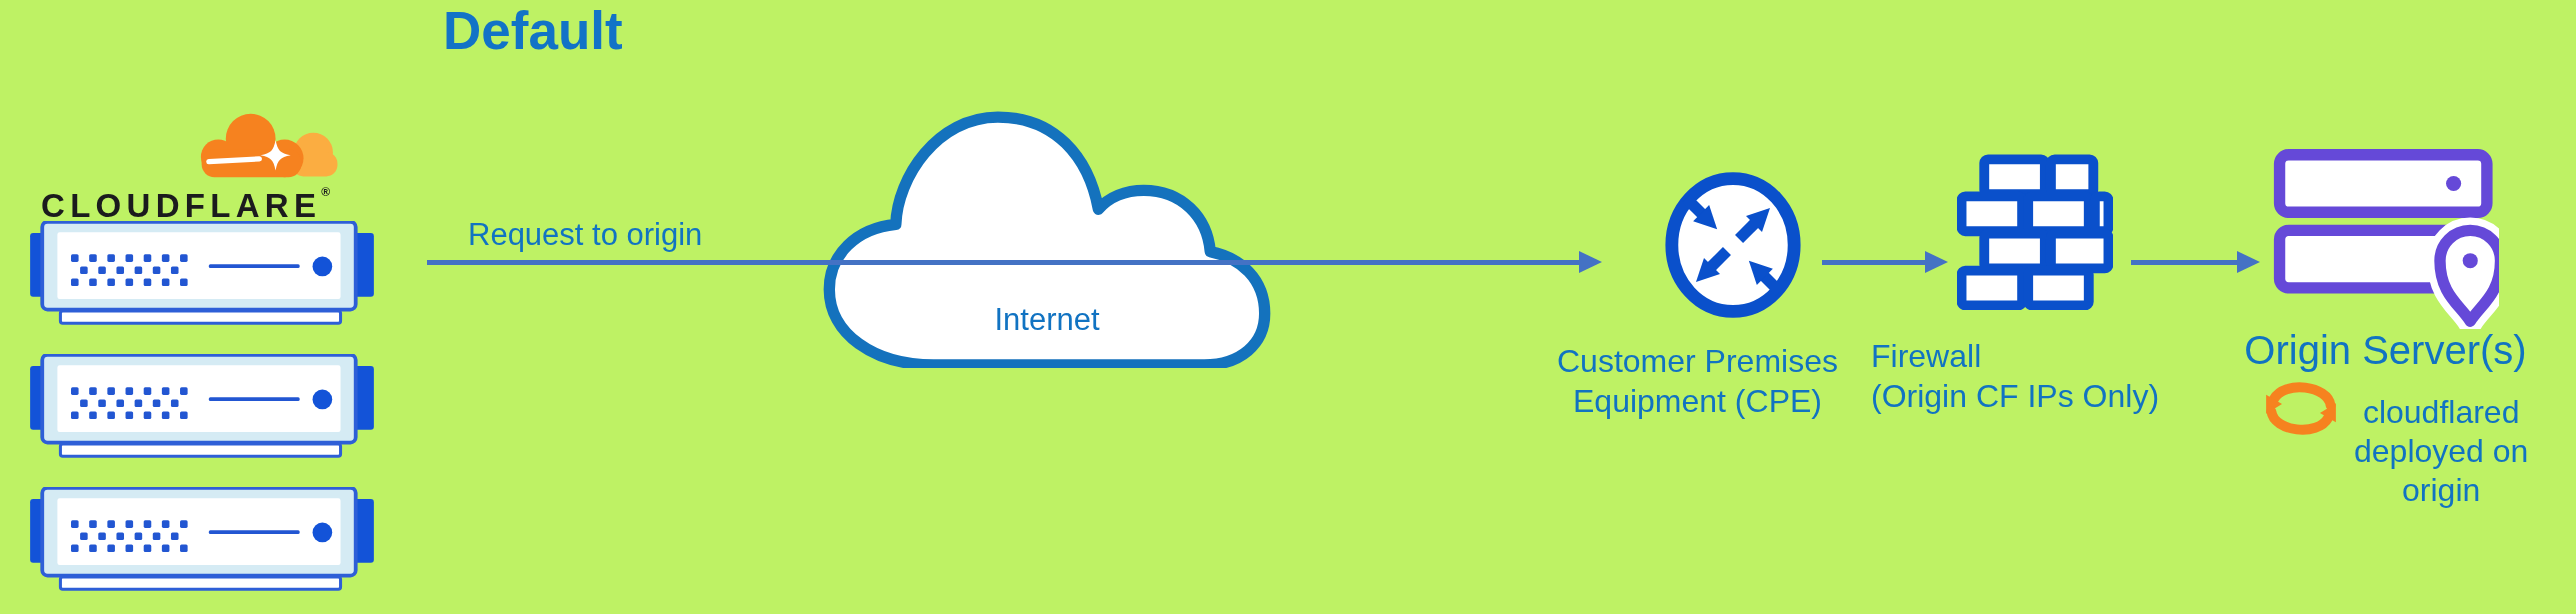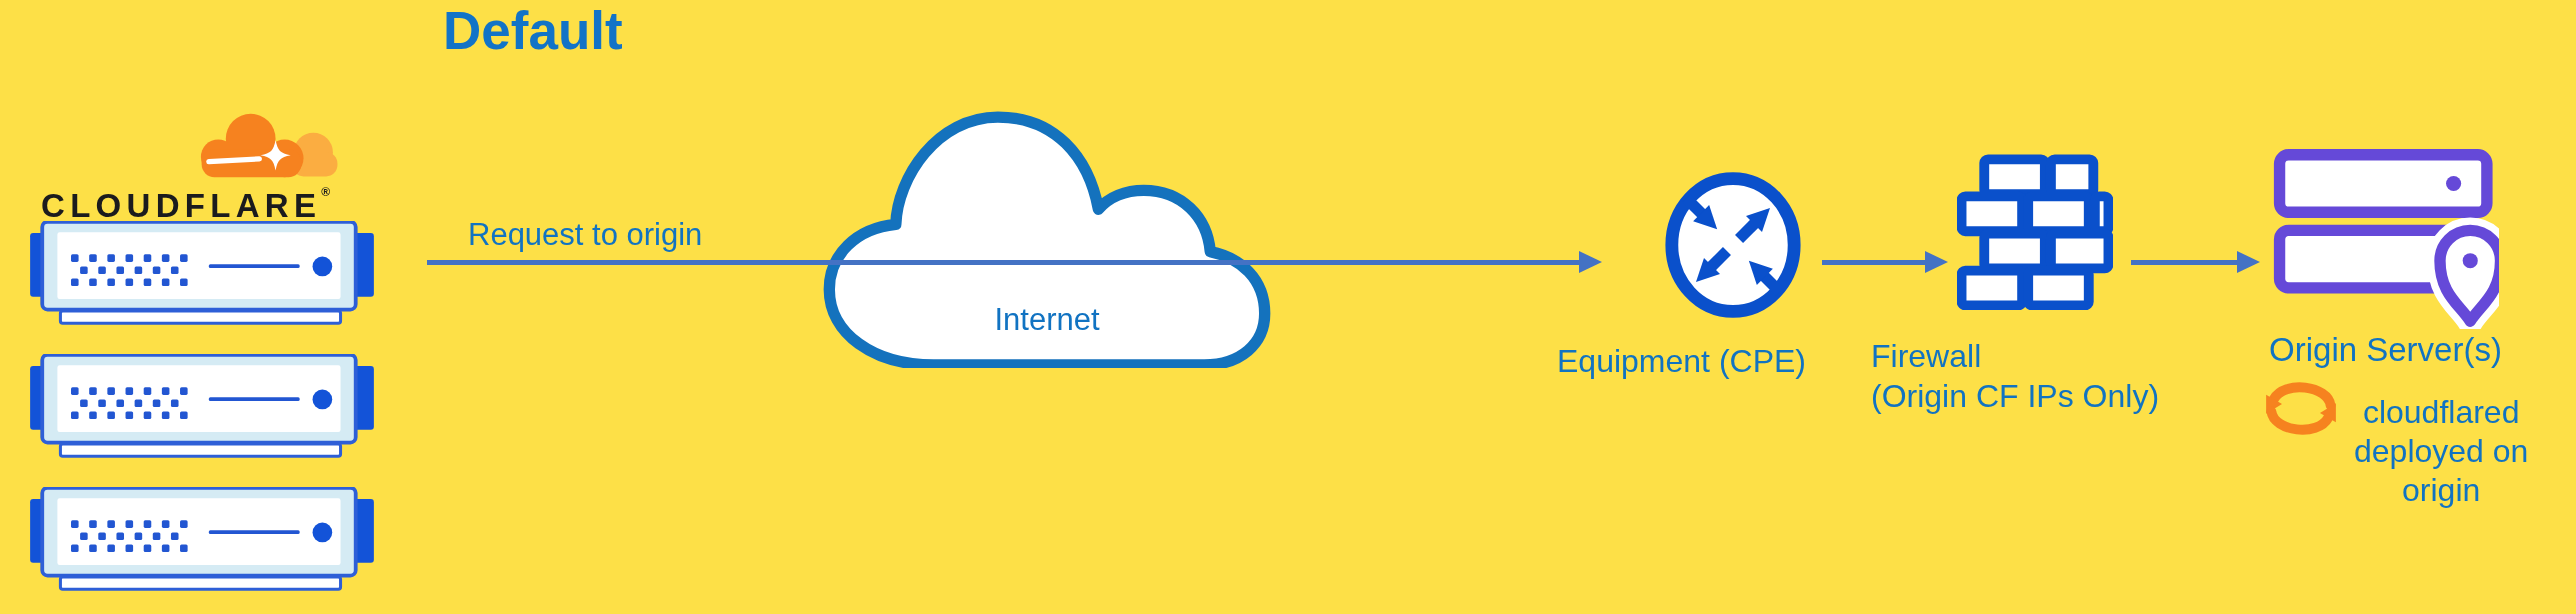--- a/index.html
+++ b/index.html
@@ -1,36 +1,36 @@
 <!DOCTYPE html>
 <html style="--title_blue: #1273C7; --label_blue: #1173C2; --line_blue: #4472C4; --icon_blue: #0A50CB; --cloud_blue: #1472BD; --tab_blue: #1353D8; --server_border: #2E5FD7; --server_fill: #D5EBF4; --dot_blue: #2256D2; --purple: #6549D8; --orange: #F6821F; --orange_light: #FBAD41; --wordmark_black: #1B1B1D;font-size:12px"><head>
 <meta charset="utf-8">
 <style>
   html,body{margin:0;padding:0;background:#fff;}
   #canvas{
-    position:relative;width:2576px;height:614px;background:#fde047;
+    position:relative;width:2576px;height:614px;background:#bef264;
     font-family:"Liberation Sans", sans-serif;overflow:hidden;
   }
   .abs{position:absolute;}
   .title{
     left:443px;top:0px;font-size:53px;font-weight:600;
     color:var(--title_blue,#1273C7);letter-spacing:0px;
   }
   .wordmark{
     left:41px;top:185px;font-size:33px;font-weight:800;
     letter-spacing:5.3px;color:var(--wordmark_black,#1B1B1D);white-space:nowrap;
   }
   .wordmark sup{font-size:12px;letter-spacing:0;vertical-align:21px;}
   .lbl{color:var(--label_blue,#1173C2);font-size:31px;line-height:40px;text-align:center;}
   .lbl-request{left:468px;top:215px;}
   .lbl-cfip{left:390px;top:282px;}
   .lbl-internet{left:820px;top:300px;width:454px;text-align:center;z-index:4;}
   .lbl-cpe{left:1557px;top:341px;font-size:32px;}
   .lbl-firewall{left:1871px;top:336px;width:378px;text-align:left;font-size:32px;}
-  .lbl-origin{left:2234px;top:330px;width:303px;text-align:center;font-size:33px;}
+  .lbl-origin{left:2234px;top:330px;width:303px;text-align:center;font-size:40px;}
   .lbl-note{left:2354px;top:386px;font-size:32px;line-height:39px;margin-top:7px;}
   .flow-line{height:5.3px;background:var(--line_blue,#4472C4);z-index:3;}
   .arrow-head{
     width:0;height:0;z-index:3;
     border-top:11.4px solid transparent;border-bottom:11.4px solid transparent;
     border-left:23px solid var(--line_blue,#4472C4);
   }
   .line-main{left:427px;top:260px;width:1152px;}
   .head-main{left:1579px;top:251px;}
   .line-2{left:1822px;top:260px;width:103px;}
@@ -138,20 +138,21 @@
   <div class="abs lbl lbl-internet">Internet</div>
 
   <svg class="abs" style="left:1659px;top:171px" width="148" height="148" viewBox="0 0 196 196">
     <ellipse cx="98" cy="98" rx="81" ry="88" fill="#ffffff" stroke="var(--icon_blue,#0A50CB)" stroke-width="17"></ellipse>
     <use href="#cpe-arrow" transform="translate(36 36) rotate(45)"></use>
     <use href="#cpe-arrow" transform="translate(160 160) rotate(225)"></use>
     <use href="#cpe-arrow" transform="translate(106 90) rotate(-45)"></use>
     <use href="#cpe-arrow" transform="translate(90 106) rotate(135)"></use>
   </svg>
   <div class="abs lbl lbl-cpe">
+    <div>Customer Premises</div>
     <div>Equipment (CPE)</div>
   </div>
 
   <div class="abs flow-line line-2"></div>
   <div class="abs arrow-head head-2"></div>
 
   <svg class="abs" style="left:1957px;top:154px" width="156" height="156" viewBox="0 0 206 206">
     <g fill="#ffffff" stroke="var(--icon_blue,#0A50CB)" stroke-width="13" stroke-linejoin="round">
       <rect x="36" y="7" width="80" height="46" rx="5"></rect>
       <rect x="124" y="7" width="56" height="46" rx="5"></rect>

